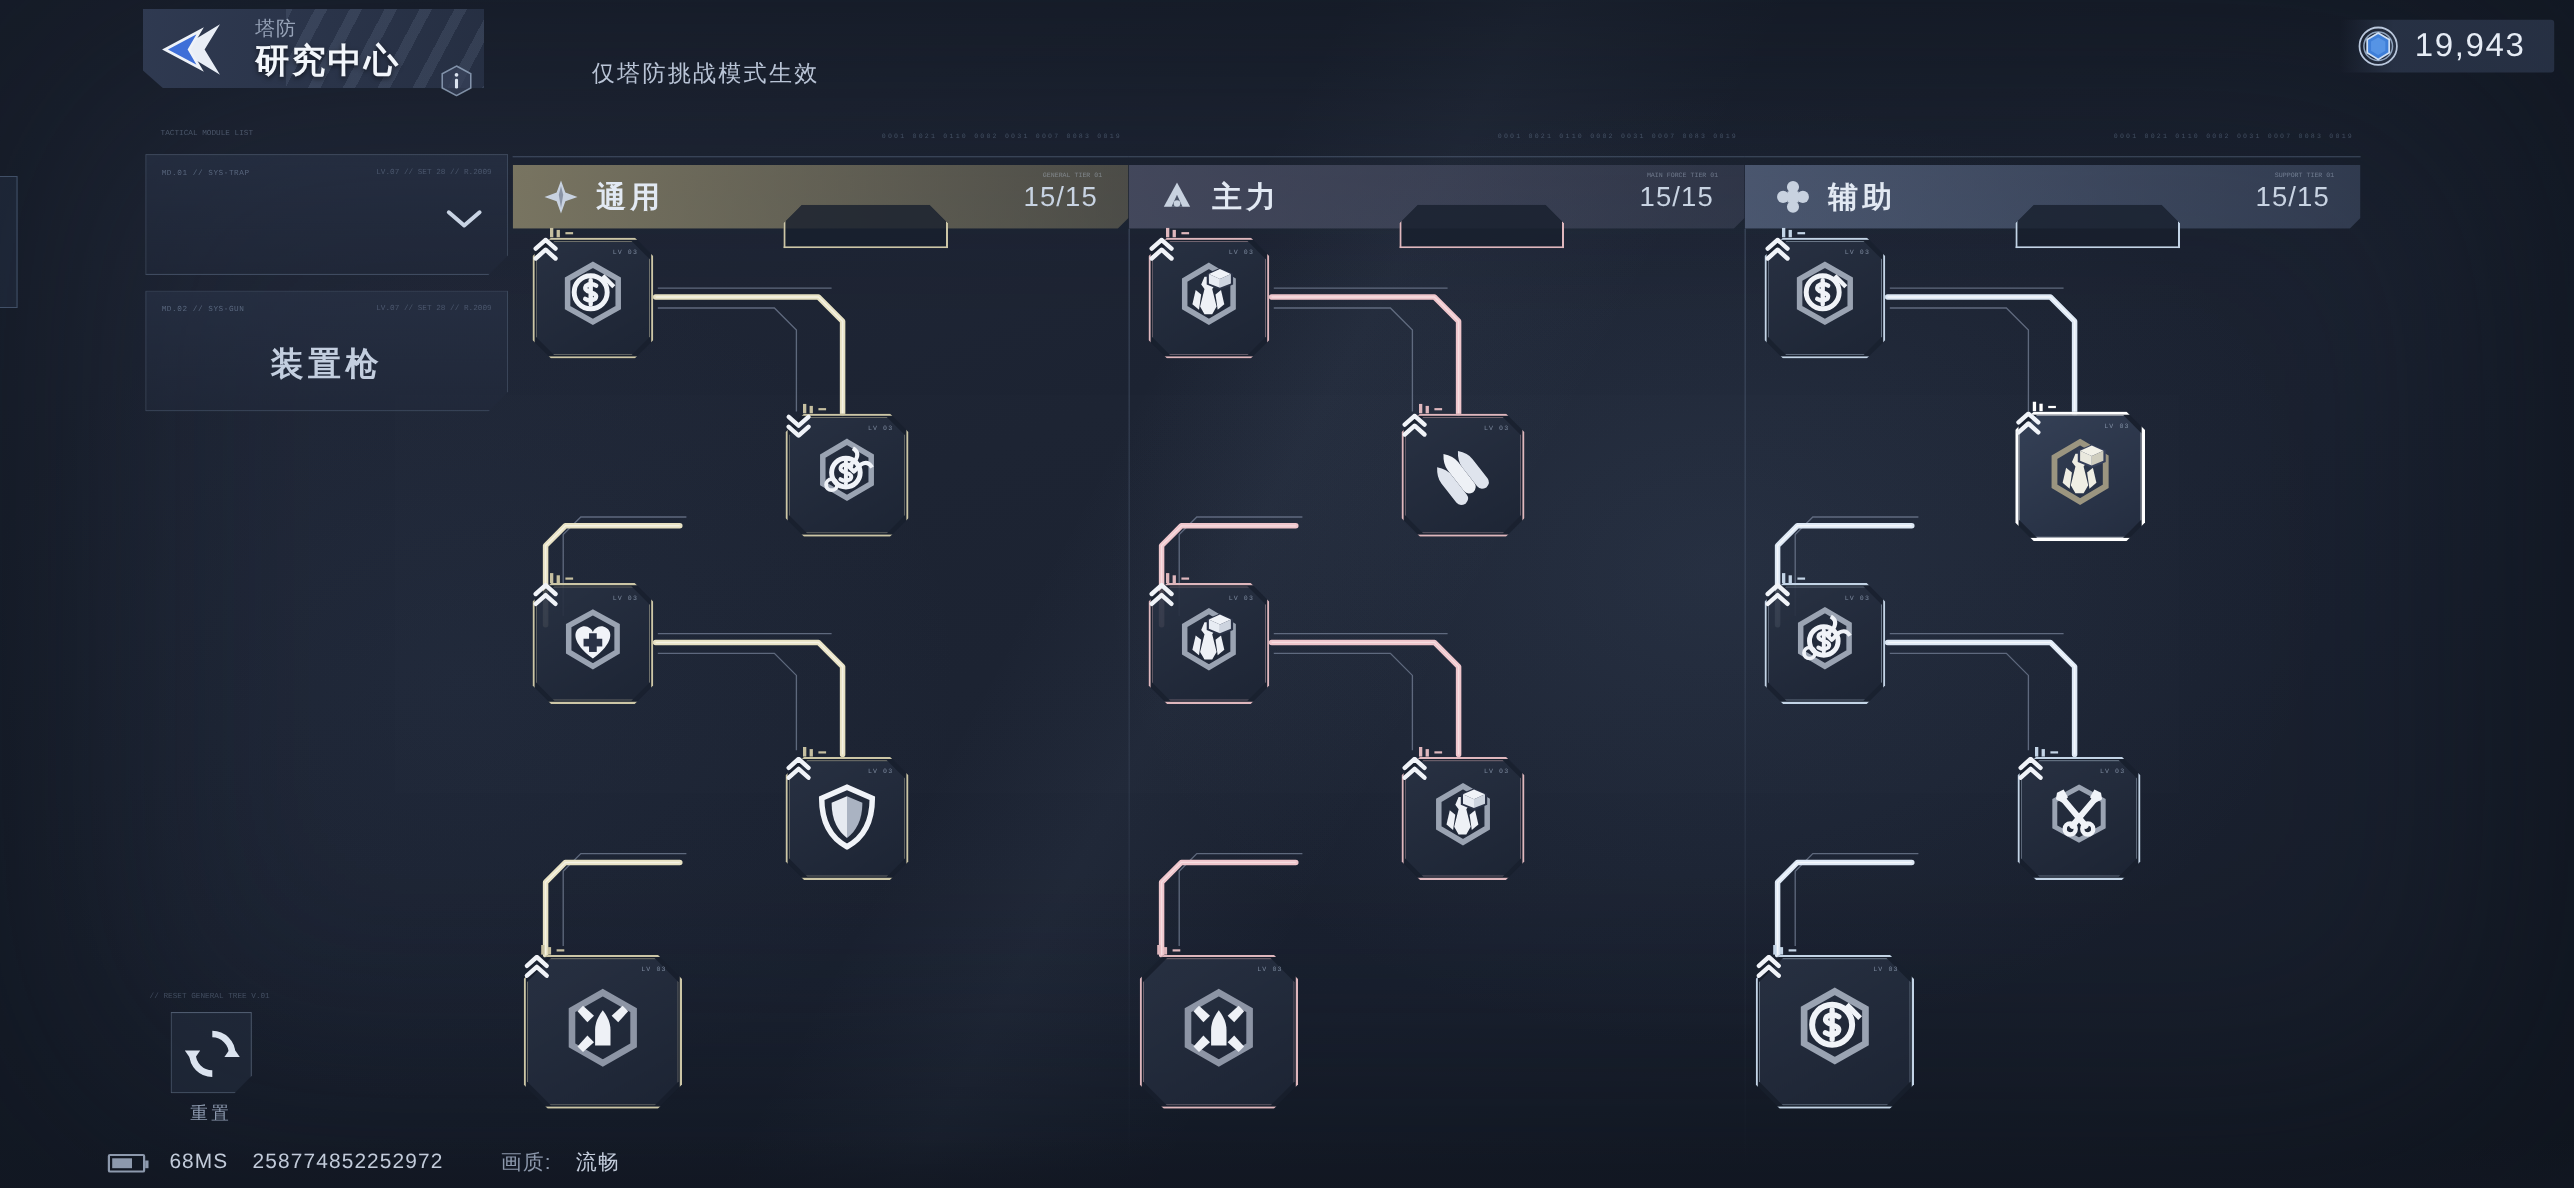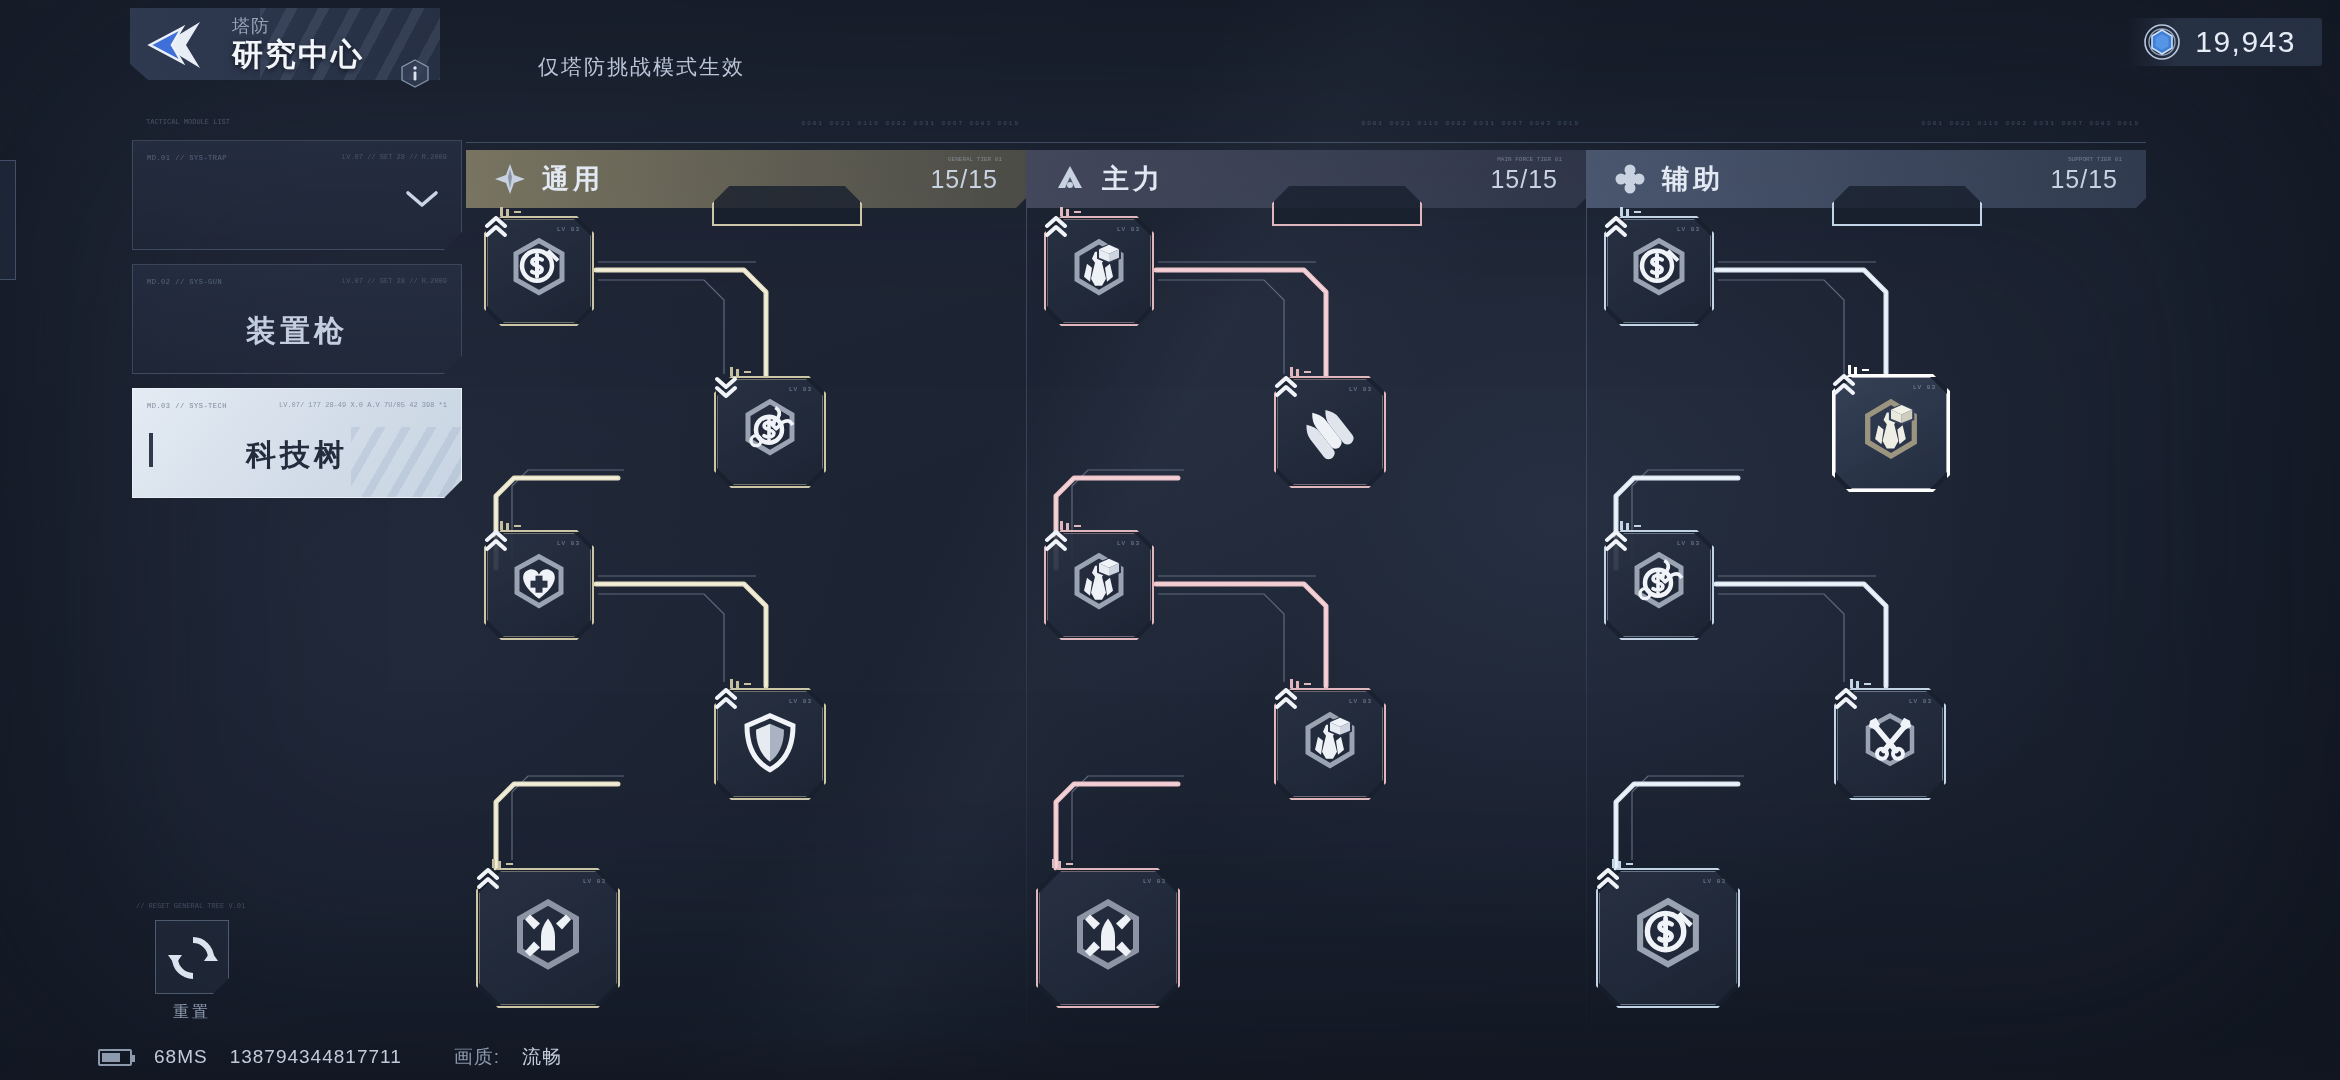--- a/index.html
+++ b/index.html
@@ -192,28 +192,20 @@
     </svg>
   </div>
 
   <div class="side-item">
     <div class="noise">MD.02 // SYS-GUN</div>
     <div class="noise2">LV.07 // SET 28 //
 R.2009</div>
     <div class="side-label">装置枪</div>
   </div>
 
-  <div class="side-item active">
-    <div class="hatch2"></div>
-    <div class="noise">MD.03 // SYS-TECH</div>
-    <div class="noise2">LV.07/ 177 28-49 X.0
-A.V 7U/05 42 398 *1</div>
-    <div class="act-bar"></div>
-    <div class="side-label">科技树</div>
-  </div>
 </div>
 
 <div id="reset-wrap">
   <div id="reset-noise">// RESET GENERAL TREE V.01</div>
   <div id="reset-box">
     <svg width="74" height="74" viewBox="0 0 74 74">
       <path d="M37 19 A18 18 0 0 1 55 37" fill="none" stroke="#dbe3ef" stroke-width="6" stroke-linecap="butt"></path>
       <path d="M37 55 A18 18 0 0 1 19 37" fill="none" stroke="#dbe3ef" stroke-width="6" stroke-linecap="butt"></path>
       <path d="M55 30 L62 40 L48 40 Z" fill="#dbe3ef"></path>
       <path d="M19 44 L12 34 L26 34 Z" fill="#dbe3ef"></path>
@@ -683,16 +675,16 @@
       </svg>
     </div>
   </div>
 </div>
 
 <div id="statusbar">
   <div id="bat">
       <i></i>
     </div>
   <span class="sb-strong">68MS</span>
-  <span class="sb-strong">138794344817711</span>
+  <span class="sb-strong">258774852252972</span>
   <span style="margin-left:30px">画质:</span>
   <span class="sb-strong">流畅</span>
 </div>
 
 </body></html>

